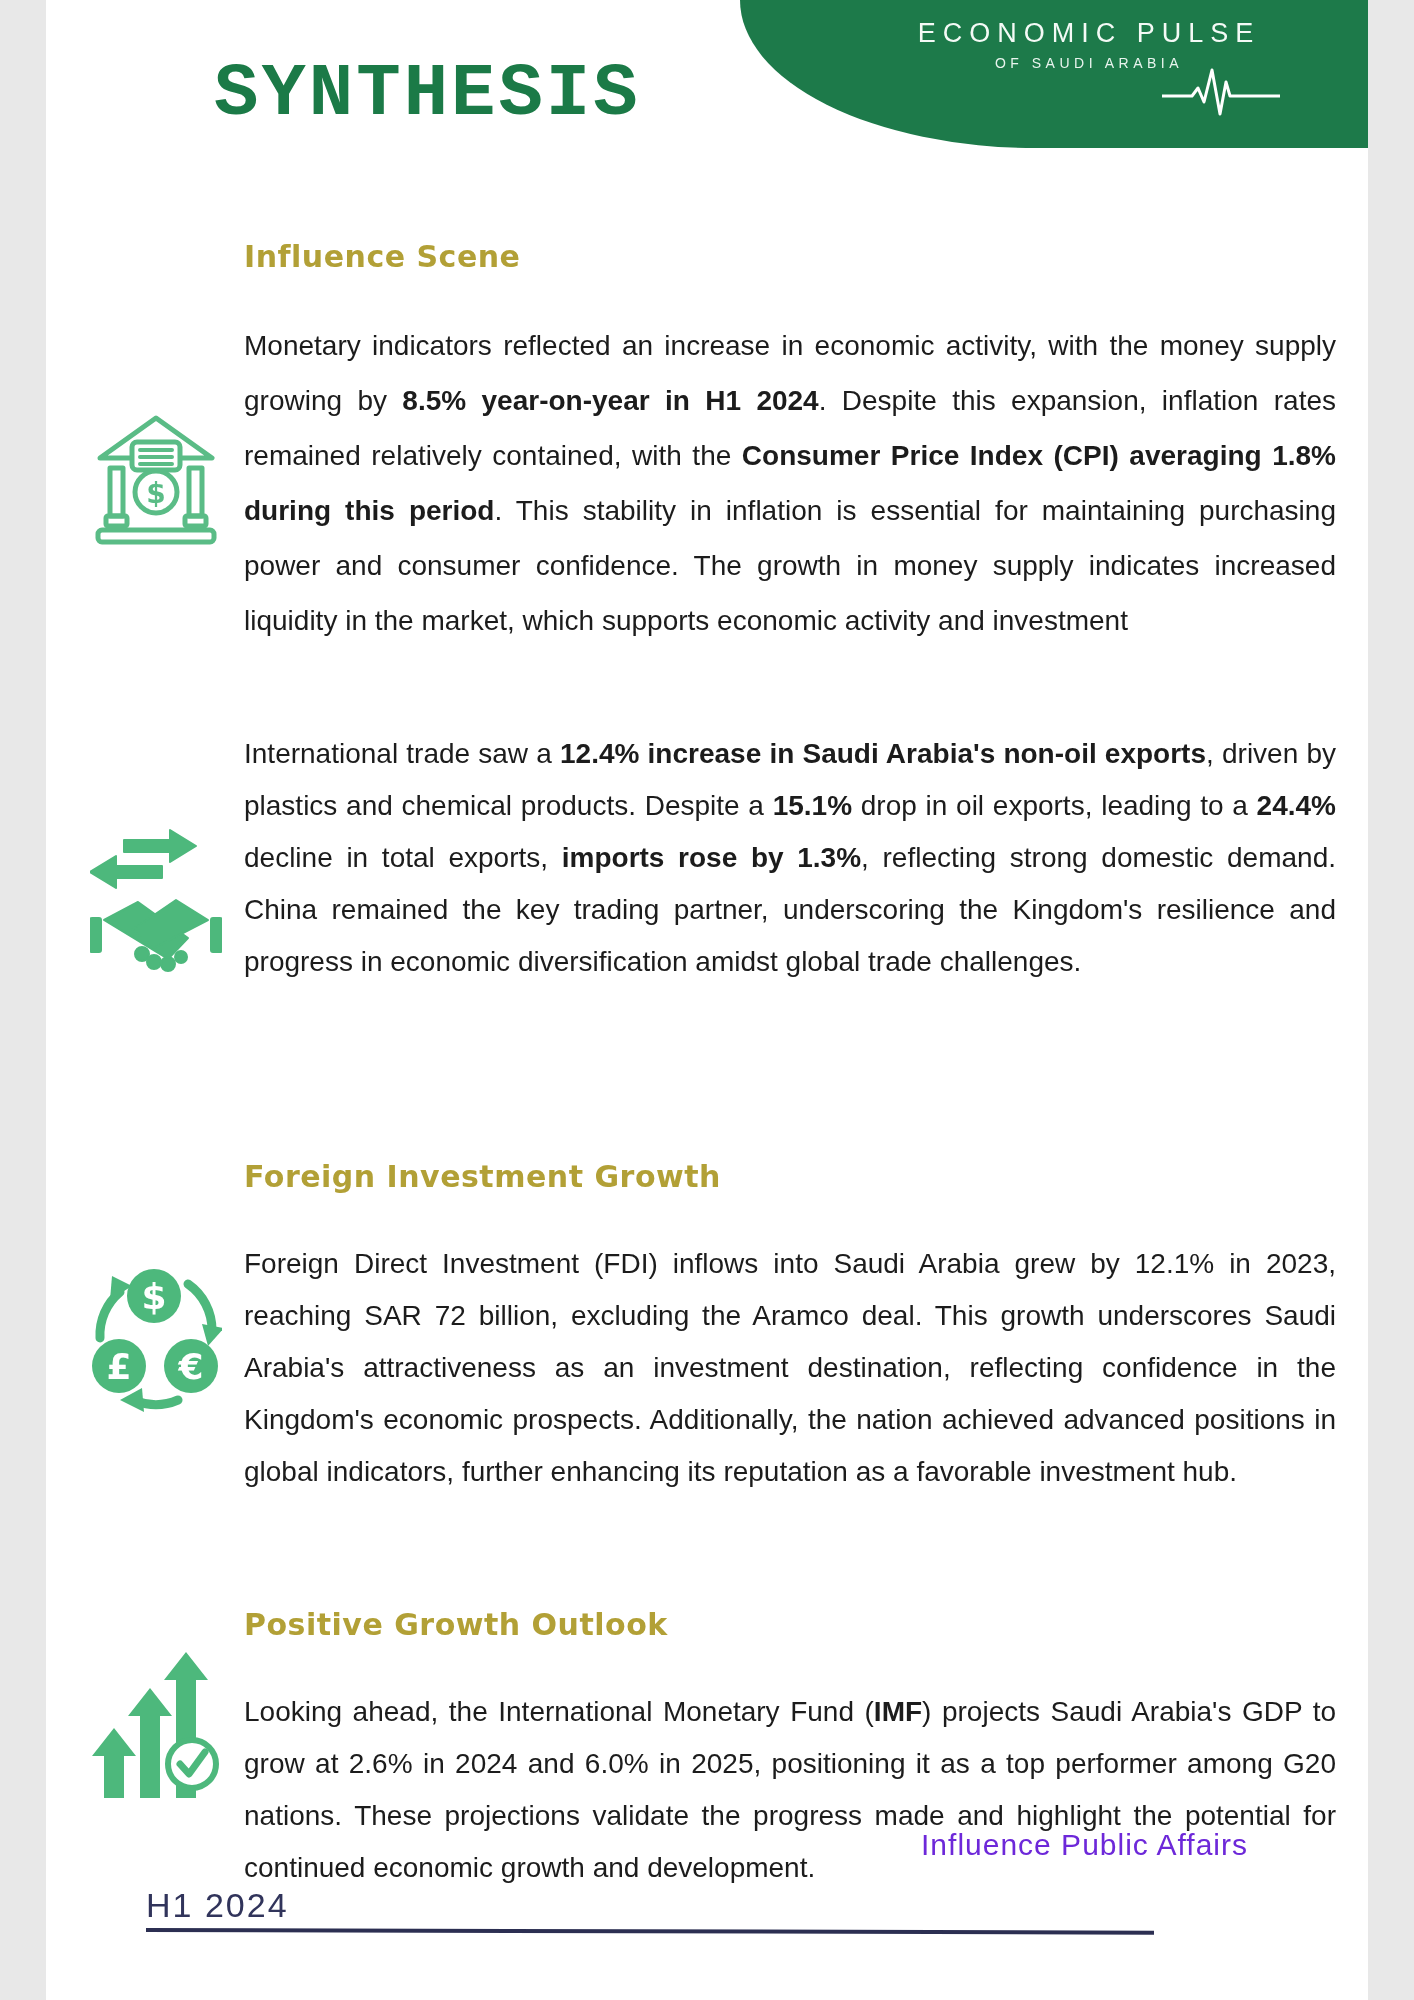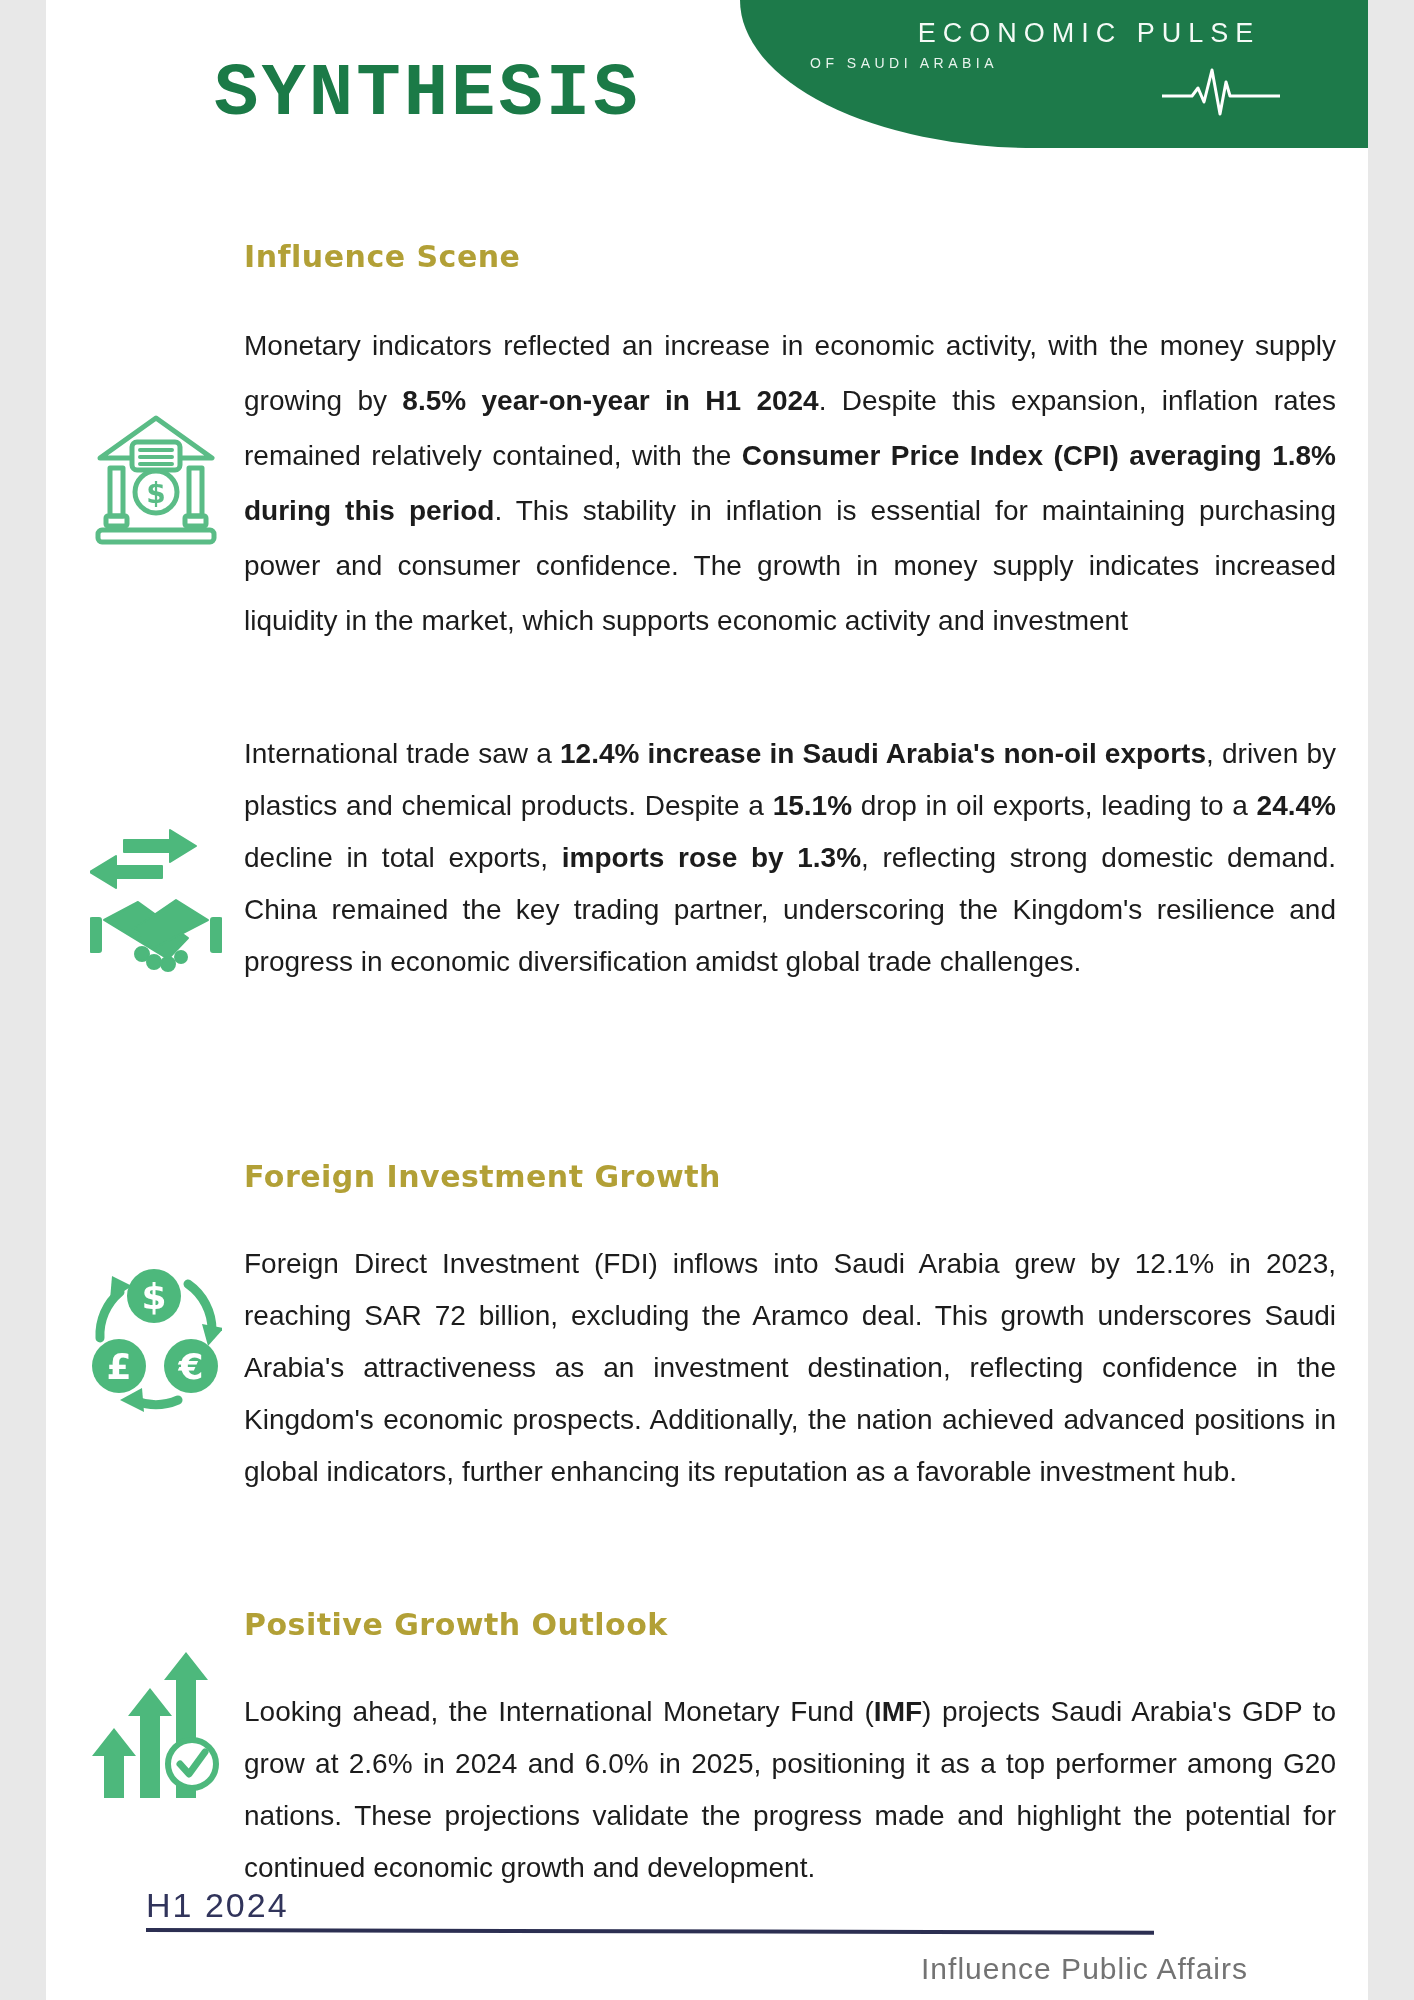--- a/index.html
+++ b/index.html
@@ -12,21 +12,21 @@
   .badge{
     position:absolute;top:0;right:0;width:628px;height:148px;
     background:#1d7a4a;border-bottom-left-radius:300px 150px;
   }
   .badge-title{
     margin-top:18px;text-align:center;padding-left:70px;
     color:#f4faf6;font-size:27px;font-weight:400;letter-spacing:7px;
     font-family:"Liberation Sans",sans-serif;
   }
   .badge-subtitle{
-    margin-top:6px;text-align:left;padding-left:70px;
+    margin-top:6px;text-align:center;padding-left:70px;
     color:#e9f4ee;font-size:14px;font-weight:400;letter-spacing:4.5px;
   }
   .pulse-svg{position:absolute;top:60px;right:88px;width:118px;height:58px;}
   
   .title{
     position:absolute;left:168px;top:52px;margin:0;
     font-family:Liberation Mono, monospace;font-size:74px;font-weight:800;
     letter-spacing:3px;color:#1b7a47;
   }
   
@@ -51,22 +51,22 @@
   
   .period{
     position:absolute;left:100px;top:1886px;
     font-size:34px;letter-spacing:2px;color:#31345b;
   }
   .rule{
     position:absolute;left:100px;top:1928px;width:1008px;height:4px;
     background:#2c2f52;transform:rotate(0.15deg);transform-origin:left center;
   }
   .org{
-    position:absolute;top:1952px;left:700px;width:502px;text-align:right;
-    font-size:30px;letter-spacing:1px;color:#737373;
+    position:absolute;top:1828px;left:700px;width:502px;text-align:right;
+    font-size:30px;letter-spacing:1px;color:#6d28d9;
   }
 </style>
 </head>
 <body>
 
 <div class="page">
 
   <div class="badge">
     <div class="badge-title">ECONOMIC PULSE</div>
     <div class="badge-subtitle">OF SAUDI ARABIA</div>

